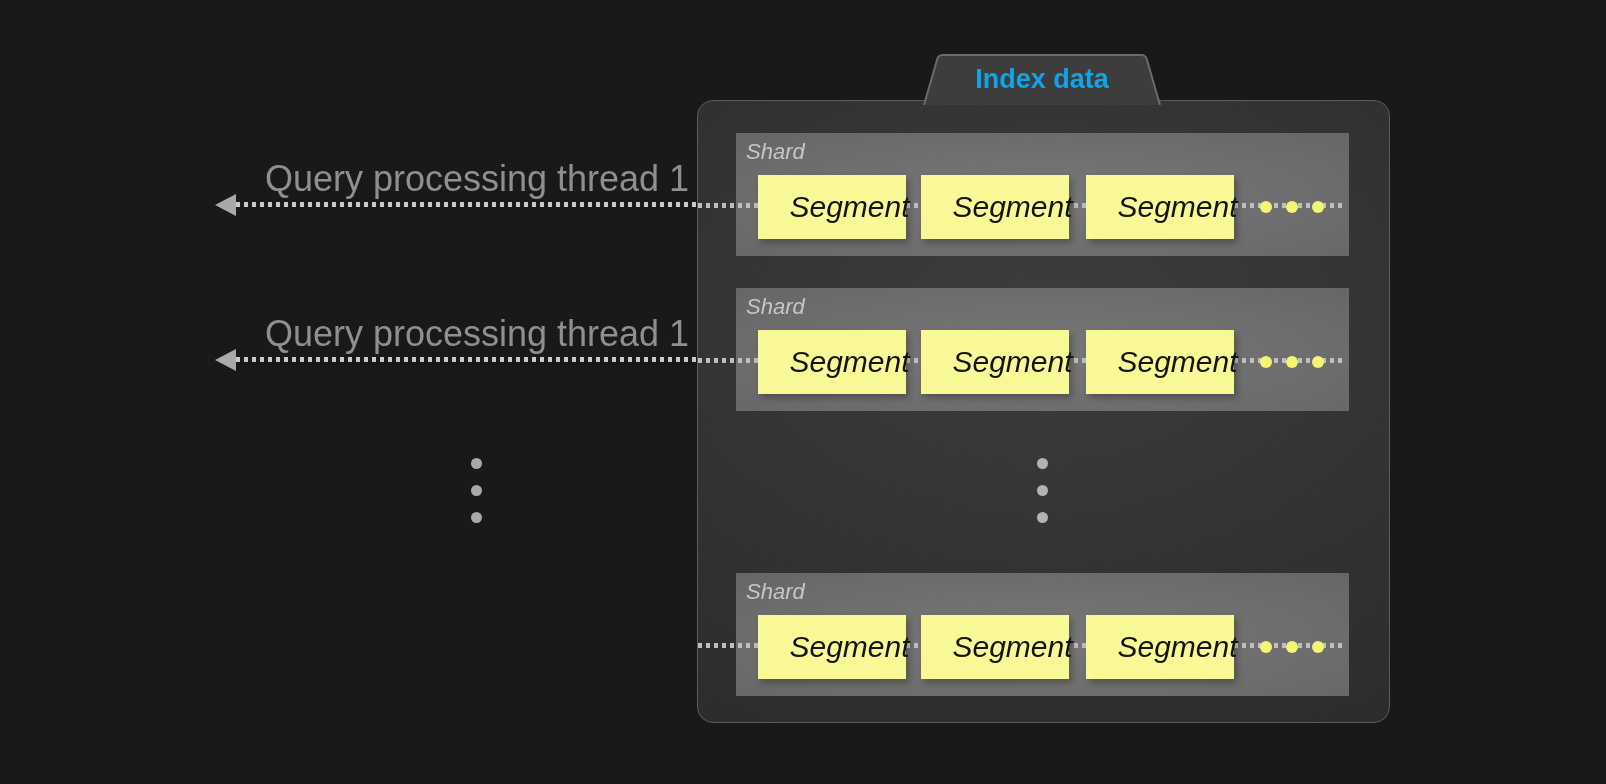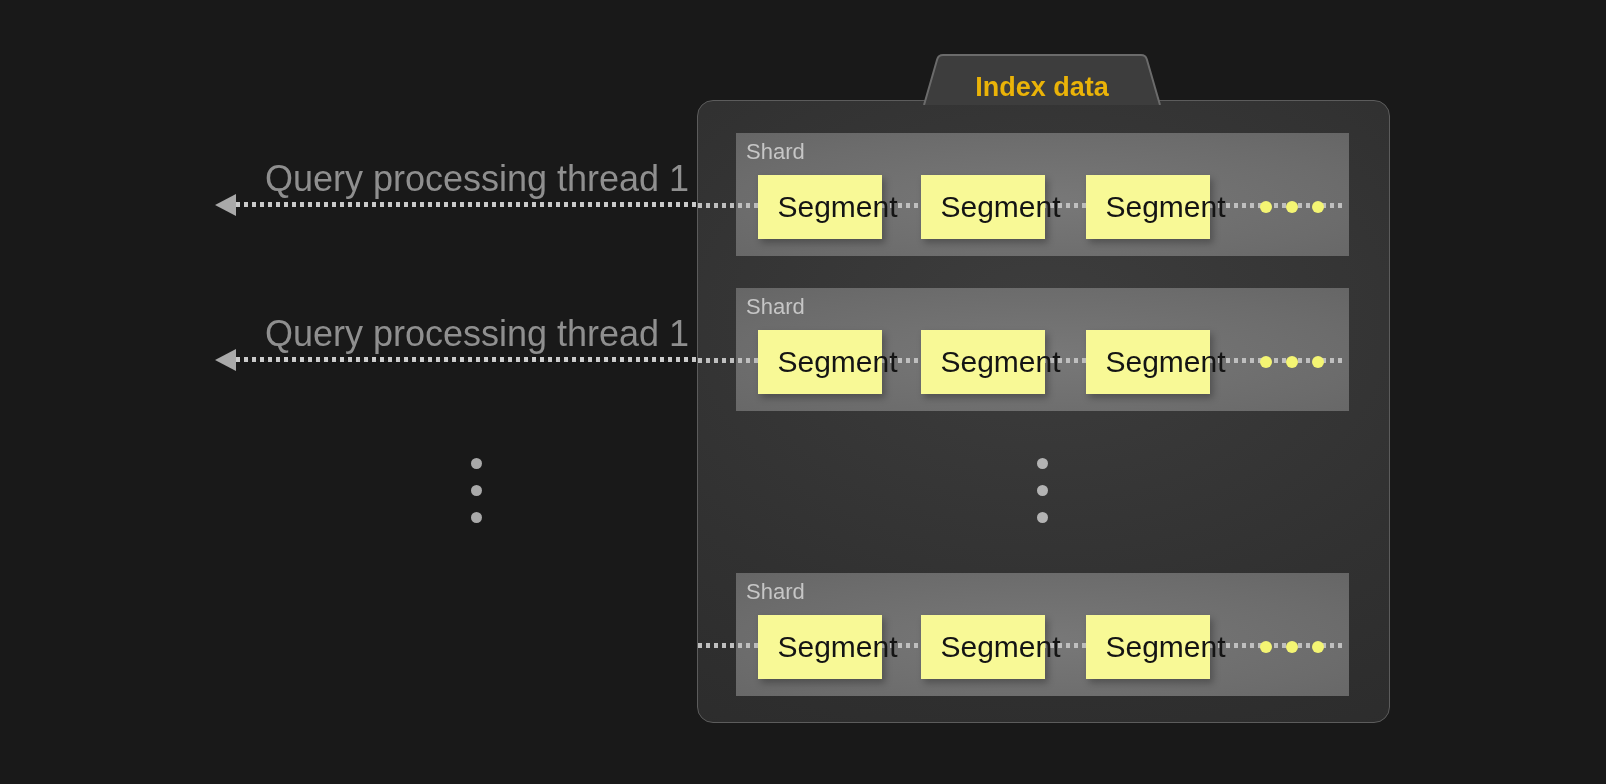--- a/index.html
+++ b/index.html
@@ -44,37 +44,38 @@
   
   .panel{
     position:absolute;left:697px;top:100px;width:693px;height:623px;
     border:1.5px solid #5c5c5c;border-radius:16px;
     background:radial-gradient(120% 90% at 50% 35%, #3d3d3d 0%, #313131 55%, #2a2a2a 100%);
   }
   .tab{position:absolute;left:921px;top:52px;width:242px;height:53px;}
   .tab-title{
     position:absolute;left:921px;top:63px;width:242px;height:32px;
     line-height:32px;text-align:center;
-    font-size:27px;font-weight:bold;color:#eab308;margin-top:8px;
+    font-size:27px;font-weight:bold;color:#0ea5e9;
   }
 
   
   .shard-row{
     position:absolute;left:38px;width:613px;height:123px;
     background:radial-gradient(ellipse at 50% 55%, #787878 0%, #6c6c6c 70%, #666666 100%);
+    font-style:italic;
   }
   .shard-row.r1{top:32px;}
   .shard-row.r2{top:187px;}
   .shard-row.r3{top:472px;}
   .shard-label{
     position:absolute;left:10px;top:6px;z-index:2;
     font-size:22px;color:#c6c6c6;
   }
   .segment{
-    position:absolute;top:42px;width:124px;height:64px;z-index:2;
+    position:absolute;top:42px;width:148px;height:64px;z-index:2;
     background:#f8f996;color:#141414;
     display:flex;align-items:center;justify-content:center;
     font-size:30px;white-space:nowrap;
     box-shadow:3px 4px 7px rgba(0,0,0,0.28);
     padding-left:35px;
   }
   .segment.s1{left:22px;}
   .segment.s2{left:185px;}
   .segment.s3{left:350px;}
   .seg-ellipsis{

